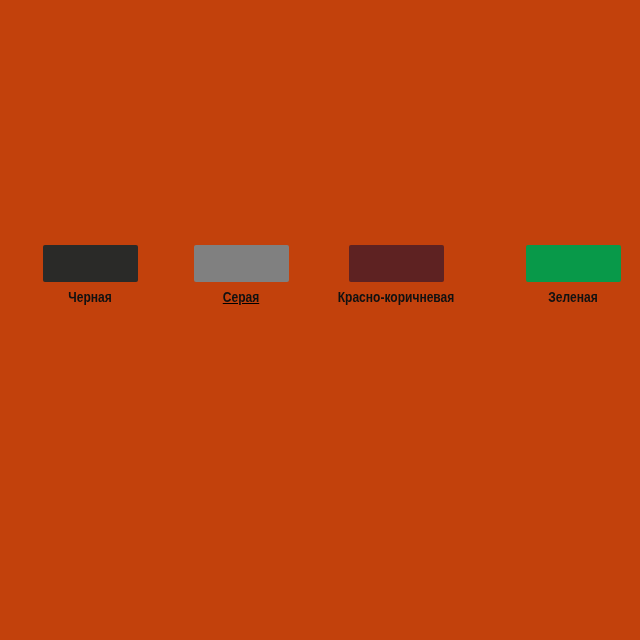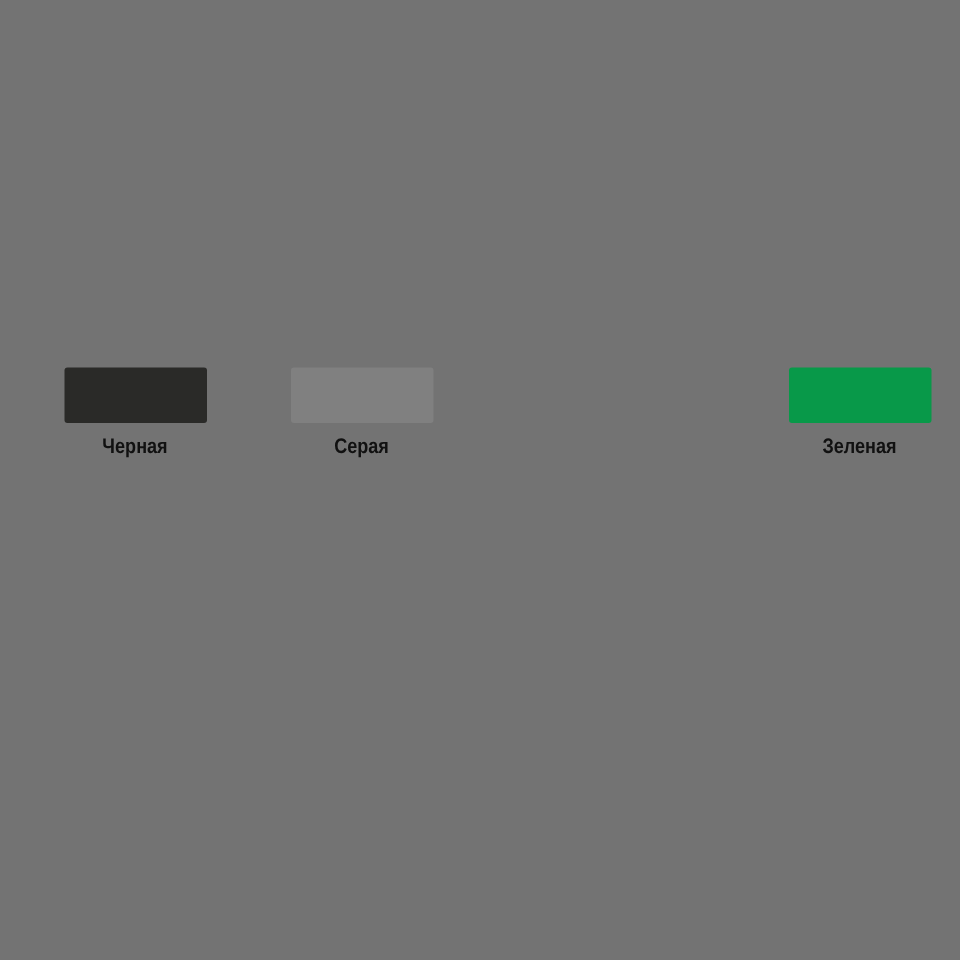--- a/index.html
+++ b/index.html
@@ -63,31 +63,35 @@
     color: #111111;
     letter-spacing: 0px;
     white-space: nowrap;
     transform: scaleX(0.86);
     transform-origin: center top;
   }
 </style>
 </head>
 <body style="background: rgb(255, 255, 255);">
 
-<div id="canvas" style="background: #737373;">
+<div id="canvas" style="background: #c2410c;">
   <div class="legend">
 
     <div class="legend-row row-0">
       <div class="legend-item" style="left: 90px;">
         <div class="swatch" style="background: rgb(42, 42, 40);"></div>
         <span class="swatch-label" style="color: rgb(17, 17, 17);">Черная</span>
       </div>
-      <div class="legend-item" style="left: 241px;">
+      <div class="legend-item" style="left: 241px; text-decoration: underline;">
         <div class="swatch" style="background: rgb(128, 128, 128);"></div>
         <span class="swatch-label" style="color: rgb(17, 17, 17);">Серая</span>
+      </div>
+      <div class="legend-item" style="left: 396px;">
+        <div class="swatch" style="background: rgb(94, 34, 34);"></div>
+        <span class="swatch-label" style="color: rgb(17, 17, 17);">Красно-коричневая</span>
       </div>
       <div class="legend-item" style="left: 573px;">
         <div class="swatch" style="background: rgb(8, 153, 73);"></div>
         <span class="swatch-label" style="color: rgb(17, 17, 17);">Зеленая</span>
       </div>
     </div>
 
 
   </div>
 </div>

